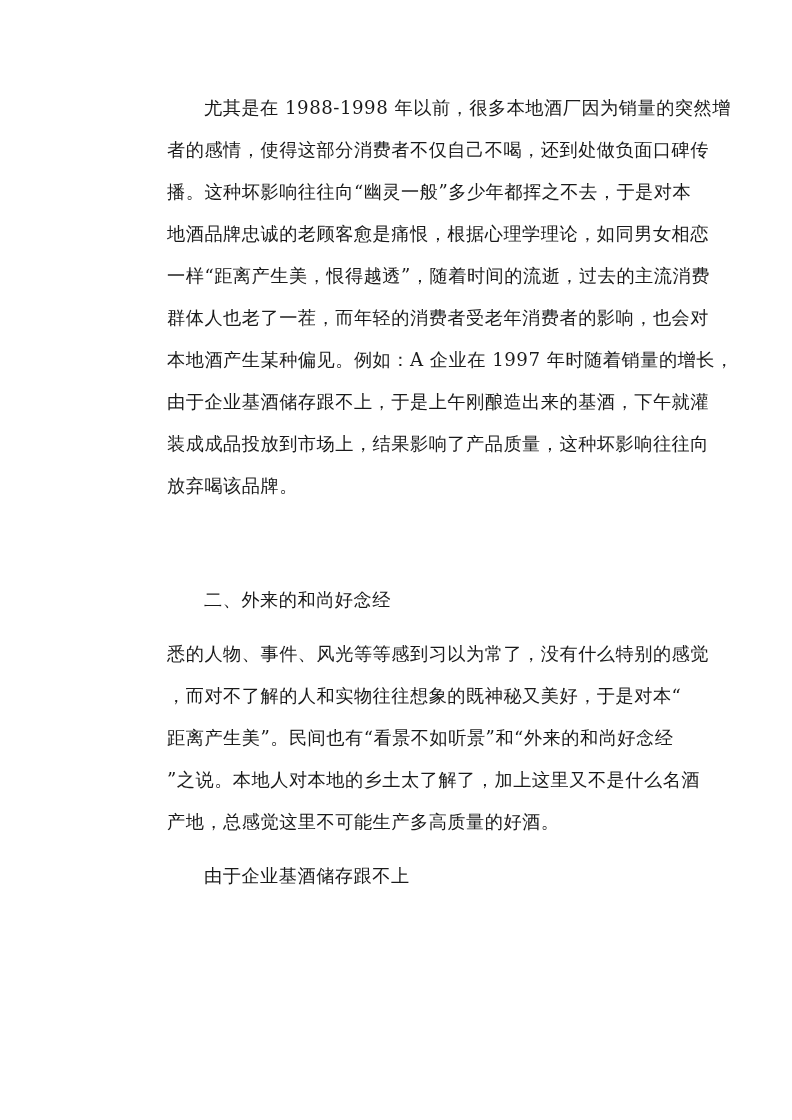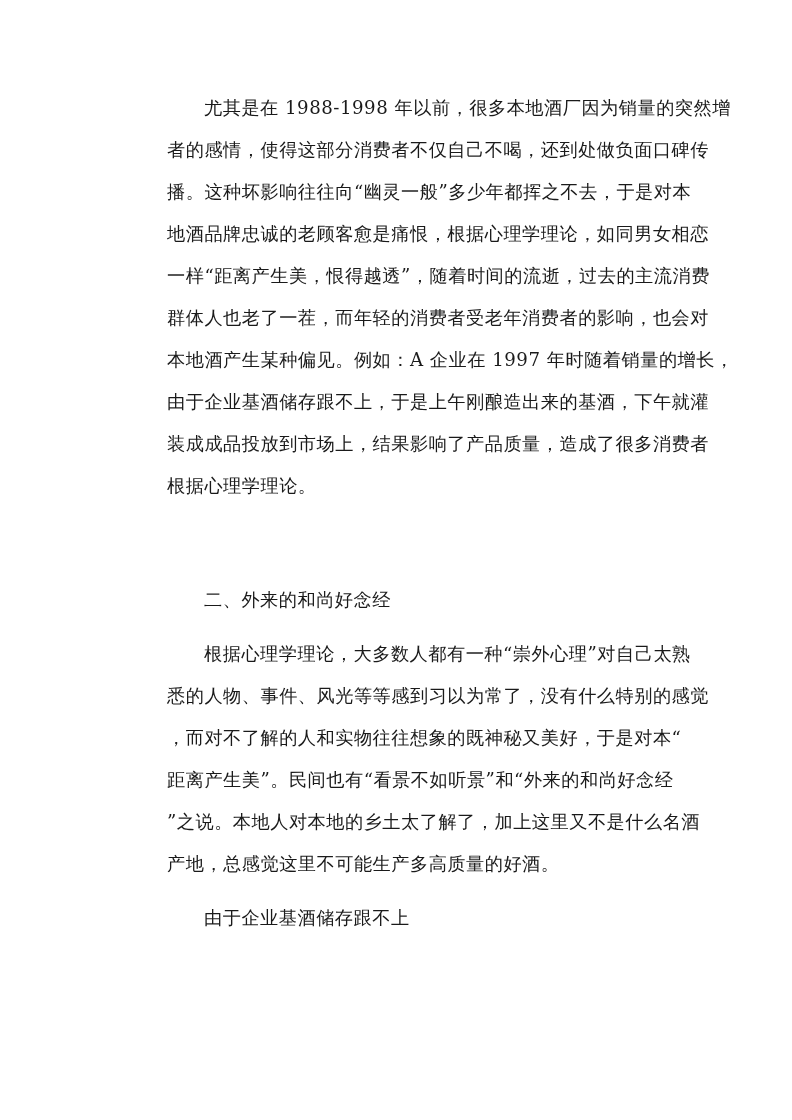--- a/index.html
+++ b/index.html
@@ -46,32 +46,31 @@
 
   <div>
     <div class="line indent">尤其是在 1988-1998 年以前，很多本地酒厂因为销量的突然增</div>
     <div class="line">者的感情，使得这部分消费者不仅自己不喝，还到处做负面口碑传</div>
     <div class="line">播。这种坏影响往往向“幽灵一般”多少年都挥之不去，于是对本</div>
     <div class="line">地酒品牌忠诚的老顾客愈是痛恨，根据心理学理论，如同男女相恋</div>
     <div class="line">一样“距离产生美，恨得越透”，随着时间的流逝，过去的主流消费</div>
     <div class="line">群体人也老了一茬，而年轻的消费者受老年消费者的影响，也会对</div>
     <div class="line">本地酒产生某种偏见。例如：A 企业在 1997 年时随着销量的增长，</div>
     <div class="line">由于企业基酒储存跟不上，于是上午刚酿造出来的基酒，下午就灌</div>
-    <div class="line">装成成品投放到市场上，结果影响了产品质量，造成了很多消费者</div>
-    <div class="line">根据心理学理论。</div>
+    <div class="line">装成成品投放到市场上，结果影响了产品质量，这种坏影响往往向</div>
+    <div class="line">放弃喝该品牌。</div>
   </div>
 
   <div class="gap-large"></div>
 
   <div class="line indent">二、外来的和尚好念经</div>
 
   <div class="gap-small"></div>
 
   <div>
-    <div class="line indent">根据心理学理论，大多数人都有一种“崇外心理”对自己太熟</div>
     <div class="line">悉的人物、事件、风光等等感到习以为常了，没有什么特别的感觉</div>
     <div class="line">，而对不了解的人和实物往往想象的既神秘又美好，于是对本“</div>
     <div class="line">距离产生美”。民间也有“看景不如听景”和“外来的和尚好念经</div>
     <div class="line">”之说。本地人对本地的乡土太了解了，加上这里又不是什么名酒</div>
     <div class="line">产地，总感觉这里不可能生产多高质量的好酒。</div>
   </div>
 
   <div class="gap-small"></div>
 
   <div class="line indent">由于企业基酒储存跟不上</div>

